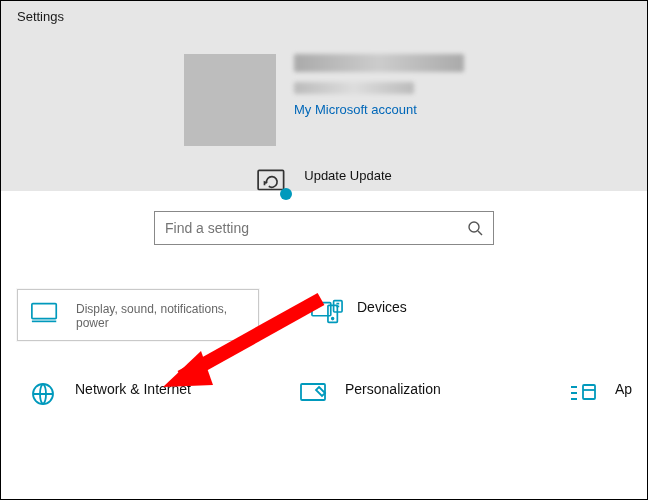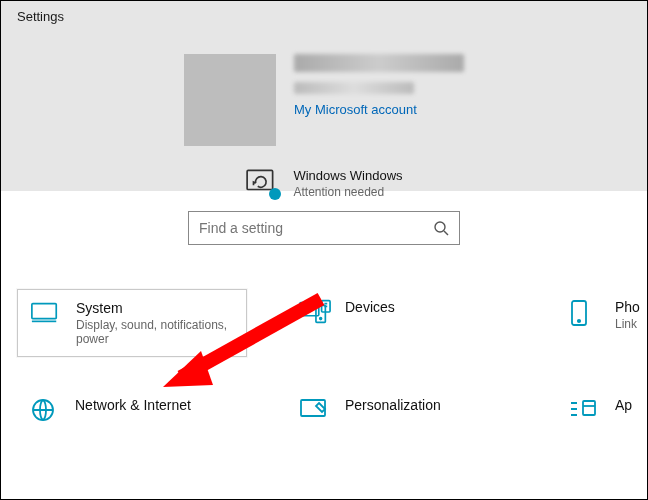--- a/index.html
+++ b/index.html
@@ -71,21 +71,21 @@
     .status-dot{
       position:absolute; right:-2px; bottom:-6px;
       width:12px;height:12px;border-radius:50%;
       background:#0099bc;
     }
     .status-title{ font-size:13px; color:#111; }
     .status-sub{ font-size:12px; color:#666; margin-top:2px; }
 
     .search-wrap{ display:flex; justify-content:center; margin-top:20px; }
     .search {
-      width: 272px; height: 34px;
+      width: 340px; height: 34px;
       border:1px solid #888;
       display:flex; align-items:center;
       padding:0 10px;
       color:#666;
       font-size:14px;
       background:#fff;
     }
     .search input{
       flex:1; border:0; outline:0; font-size:14px; color:#333; background:transparent;
     }
@@ -140,22 +140,21 @@
     <div class="status-item">
       <div class="status-icon">
         <svg viewBox="0 0 32 24" width="34" height="26" fill="none" stroke="currentColor" stroke-width="1.6">
           <rect x="2" y="2" width="24" height="18" rx="1"></rect>
           <path d="M10 14 a5 5 0 1 1 2 3"></path>
           <path d="M10 14 l-2 -1 l0 3"></path>
         </svg>
         <span class="status-dot"></span>
       </div>
       <div>
-        <div class="status-title">Windows Windows</div>
-        <div class="status-sub">Attention needed</div>
+        <div class="status-title">Update Update</div>
       </div>
     </div>
 
   </div>
 </div>
 
 <div class="search-wrap">
   <div class="search">
     <input placeholder="Find a setting" style="">
     <span class="search-icon">
@@ -169,52 +168,39 @@
 
 <div class="cats">
   <div class="cat selected">
     <div class="cat-icon">
       <svg viewBox="0 0 32 24" width="30" height="24" fill="none" stroke="currentColor" stroke-width="1.8">
         <rect x="2" y="3" width="26" height="16" rx="1"></rect>
           <path d="M2 22 h26"></path>
       </svg>
     </div>
     <div>
-      <div class="cat-title">System</div>
       <div class="cat-sub">Display, sound, notifications, power</div>
     </div>
   </div>
 
   <div class="cat">
     <div class="cat-icon">
       <svg viewBox="0 0 34 26" width="32" height="26" fill="none" stroke="currentColor" stroke-width="1.8">
         <rect x="1" y="3" width="20" height="14" rx="1"></rect>
         <rect x="18" y="6" width="10" height="18" rx="1"></rect>
         <circle cx="23" cy="20" r="1" fill="currentColor"></circle>
         <rect x="24" y="1" width="9" height="12" rx="1"></rect>
         <path d="M27 4 h3 M27 7 h3"></path>
       </svg>
     </div>
     <div>
       <div class="cat-title">Devices</div>
     </div>
   </div>
 
-  <div class="cat" style="min-width:60px">
-    <div class="cat-icon">
-      <svg viewBox="0 0 18 28" width="20" height="28" fill="none" stroke="currentColor" stroke-width="1.8">
-        <rect x="2" y="2" width="14" height="24" rx="2"></rect>
-          <circle cx="9" cy="22" r="1.2" fill="currentColor"></circle>
-      </svg>
-    </div>
-    <div>
-      <div class="cat-title">Pho</div>
-      <div class="cat-sub">Link</div>
-    </div>
-  </div>
 </div>
 
 <div class="cats row2">
   <div class="cat" style="border:0">
     <div class="cat-icon">
       <svg viewBox="0 0 26 26" width="28" height="26" fill="none" stroke="currentColor" stroke-width="1.8">
         <circle cx="13" cy="13" r="10"></circle>
         <path d="M3 13 h20 M13 3 c4 3 4 17 0 20 M13 3 c-4 3 -4 17 0 20"></path>
       </svg>
     </div>

